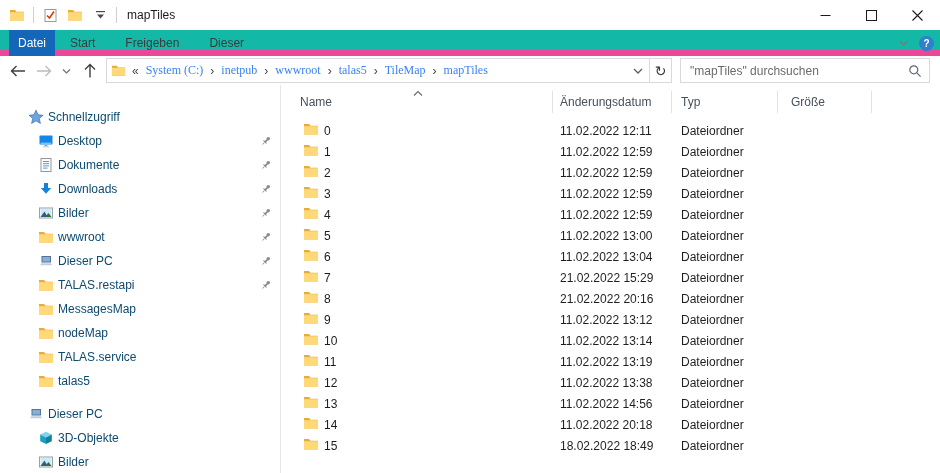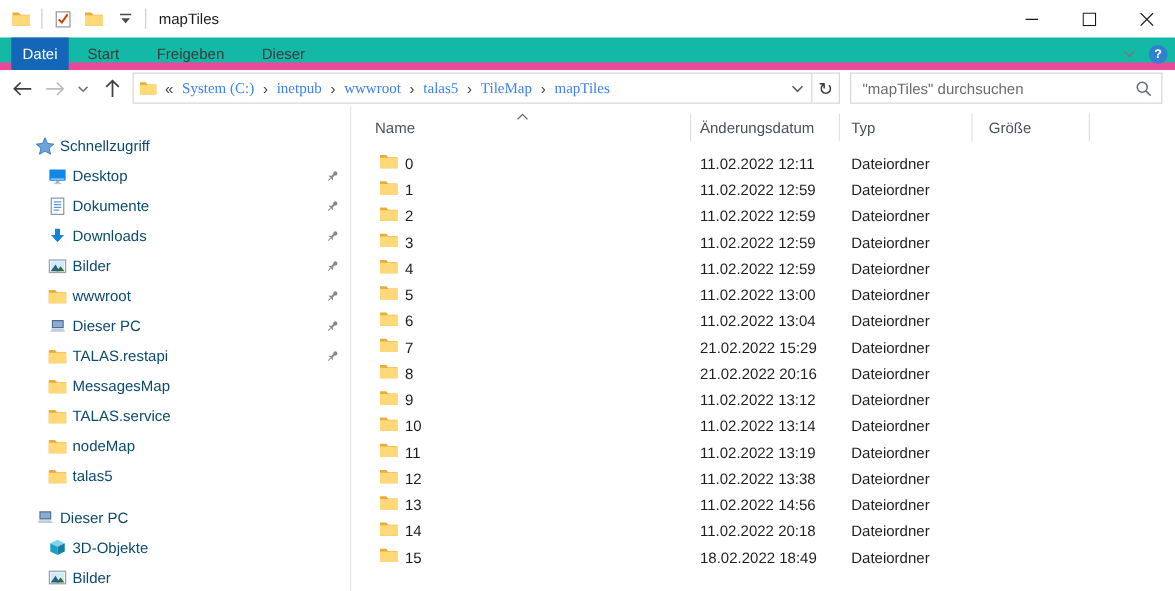--- a/index.html
+++ b/index.html
@@ -350,30 +350,30 @@
           </span>
           <span class="lbl" style="left: 58px;">MessagesMap</span>
         </div>
         <div class="side-item">
           <span class="icon" style="left: 38px;">
             <svg width="16" height="16" viewBox="0 0 16 16">
               <path d="M1 3h5l1.5 1.8H15V13.5H1z" fill="#e8ac3d"></path>
               <path d="M1 5.2h14v8.3H1z" fill="#ffd878"></path>
             </svg>
           </span>
-          <span class="lbl" style="left: 58px;">TALAS.service</span>
+          <span class="lbl" style="left: 58px;">nodeMap</span>
         </div>
         <div class="side-item">
           <span class="icon" style="left: 38px;">
             <svg width="16" height="16" viewBox="0 0 16 16">
               <path d="M1 3h5l1.5 1.8H15V13.5H1z" fill="#e8ac3d"></path>
               <path d="M1 5.2h14v8.3H1z" fill="#ffd878"></path>
             </svg>
           </span>
-          <span class="lbl" style="left: 58px;">nodeMap</span>
+          <span class="lbl" style="left: 58px;">TALAS.service</span>
         </div>
         <div class="side-item">
           <span class="icon" style="left: 38px;">
             <svg width="16" height="16" viewBox="0 0 16 16">
               <path d="M1 3h5l1.5 1.8H15V13.5H1z" fill="#e8ac3d"></path>
               <path d="M1 5.2h14v8.3H1z" fill="#ffd878"></path>
             </svg>
           </span>
           <span class="lbl" style="left: 58px;">talas5</span>
         </div>

